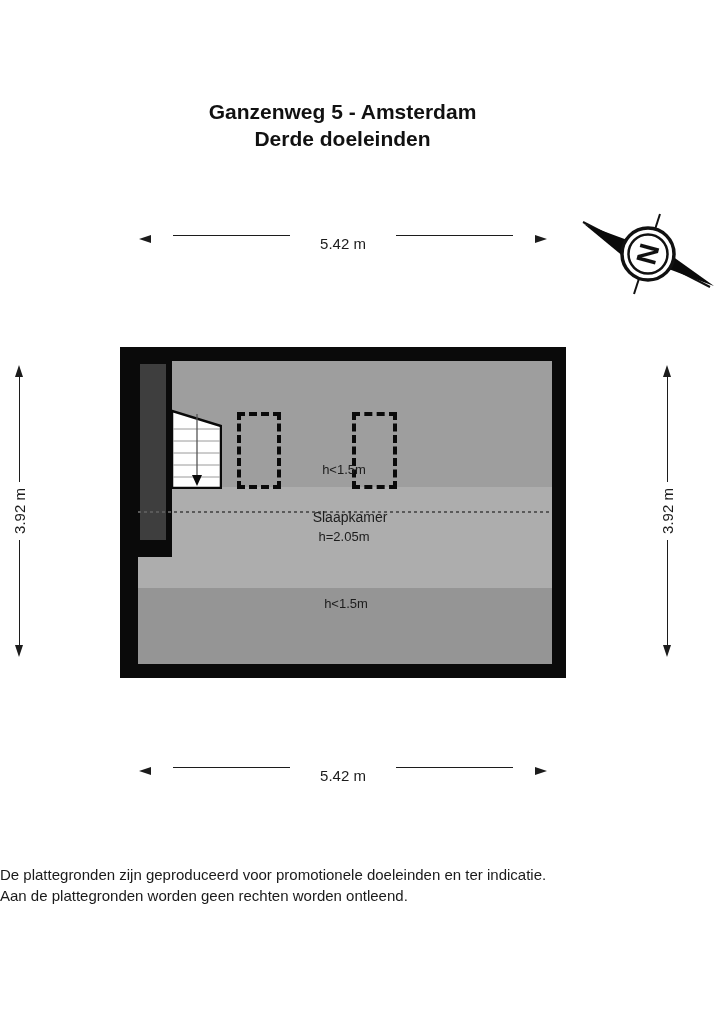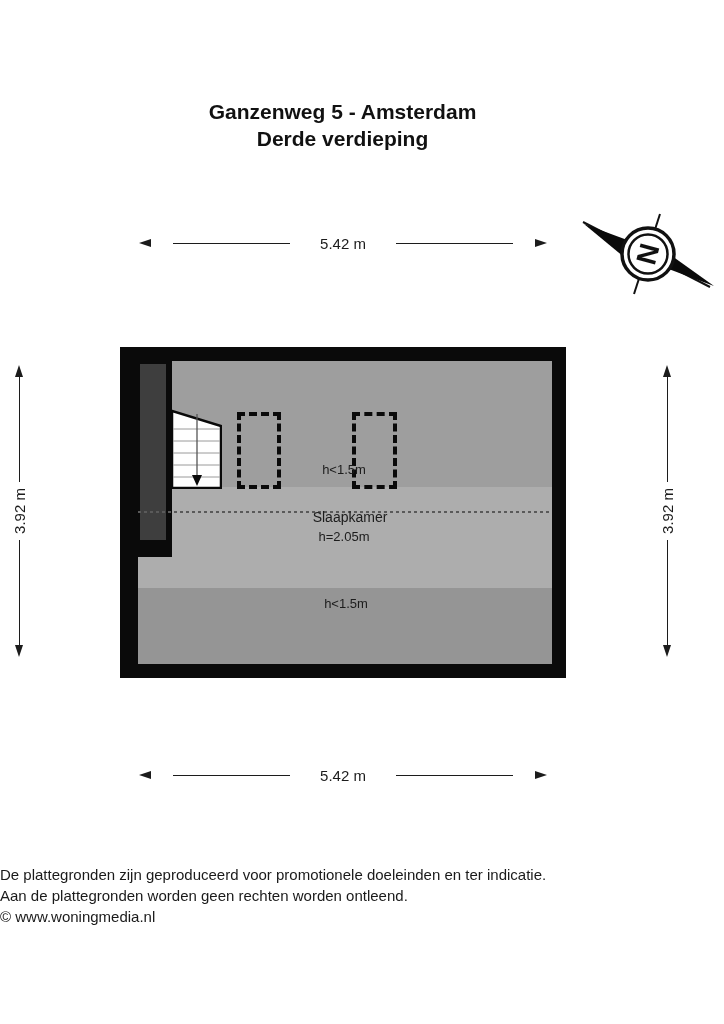--- a/index.html
+++ b/index.html
@@ -9,21 +9,21 @@
     font-family:"Liberation Sans", sans-serif;color:var(--ink,#1c1c1c);
   }
   
   .title{
     position:absolute;left:0;top:98px;width:685px;text-align:center;
     font-size:21px;font-weight:bold;line-height:27px;color:#111;
   }
   
   .compass{position:absolute;left:578px;top:208px;width:142px;height:92px;}
   
-  .hdim{position:absolute;display:flex;align-items:center;height:16px;gap:22px;}
+  .hdim{position:absolute;display:flex;height:16px;gap:22px;}
   .hdim .seg{flex:1;height:1px;background:var(--ink,#1c1c1c);}
   .hdim .lab{padding:0 8px;font-size:15px;white-space:nowrap;}
   .arr-l{width:0;height:0;border-top:4px solid transparent;border-bottom:4px solid transparent;border-right:12px solid var(--ink,#1c1c1c);}
   .arr-r{width:0;height:0;border-top:4px solid transparent;border-bottom:4px solid transparent;border-left:12px solid var(--ink,#1c1c1c);}
   .vdim{position:absolute;display:flex;flex-direction:column;align-items:center;width:16px;}
   .vdim .seg{flex:1;width:1px;background:var(--ink,#1c1c1c);}
   .vdim .vlab{position:relative;width:16px;height:58px;}
   .vdim .vlab span{
     position:absolute;left:50%;top:50%;
     transform:translate(-50%,-50%) rotate(-90deg);
@@ -65,21 +65,21 @@
     font-size:15px;line-height:21px;color:#1a1a1a;
   }
 </style>
 </head>
 <body>
 
 <div class="canvas">
 
   <header class="title">
     <div>Ganzenweg 5 - Amsterdam</div>
-    <div>Derde verdieping</div>
+    <div>Derde doeleinden</div>
   </header>
 
   <svg class="compass" viewBox="0 0 142 92" xmlns="http://www.w3.org/2000/svg">
     <line x1="5" y1="14" x2="132" y2="79" stroke="#111" stroke-width="2"></line>
     <line x1="82" y1="6" x2="56" y2="86" stroke="#111" stroke-width="2"></line>
     <polygon points="72,54 80,38 136,78" fill="#0a0a0a"></polygon>
     <polygon points="6,16 60,36 52,54" fill="#0a0a0a"></polygon>
     <circle cx="70" cy="46" r="26" fill="#ffffff" stroke="#111" stroke-width="3.5"></circle>
     <circle cx="70" cy="46" r="19.5" fill="#ffffff" stroke="#111" stroke-width="2.5"></circle>
     <text x="70" y="46" text-anchor="middle" dominant-baseline="central" font-family="Liberation Sans, sans-serif" font-size="28" font-weight="bold" fill="#111" transform="rotate(-75 70 46)">N</text>
@@ -153,16 +153,15 @@
       <div class="flabel" style="left:206px;top:101px;">h&lt;1.5m</div>
       <div class="flabel room" style="left:212px;top:140px;margin-top:8px;">Slaapkamer</div>
       <div class="flabel" style="left:206px;top:168px;">h=2.05m</div>
       <div class="flabel" style="left:208px;top:235px;">h&lt;1.5m</div>
     </div>
   </div>
 
   <footer class="footer">
     <div>De plattegronden zijn geproduceerd voor promotionele doeleinden en ter indicatie.</div>
     <div>Aan de plattegronden worden geen rechten worden ontleend.</div>
-    <div>© www.woningmedia.nl</div>
   </footer>
 
 </div>
 
 </body></html>

